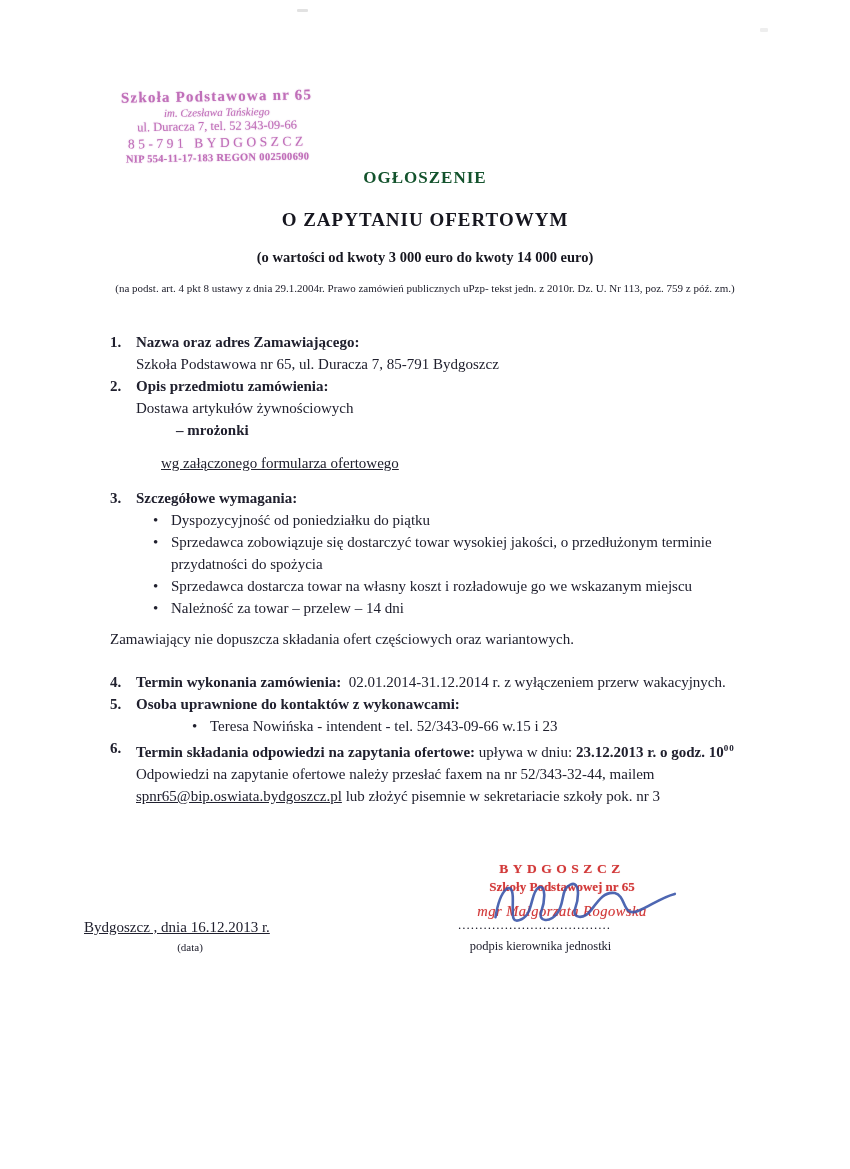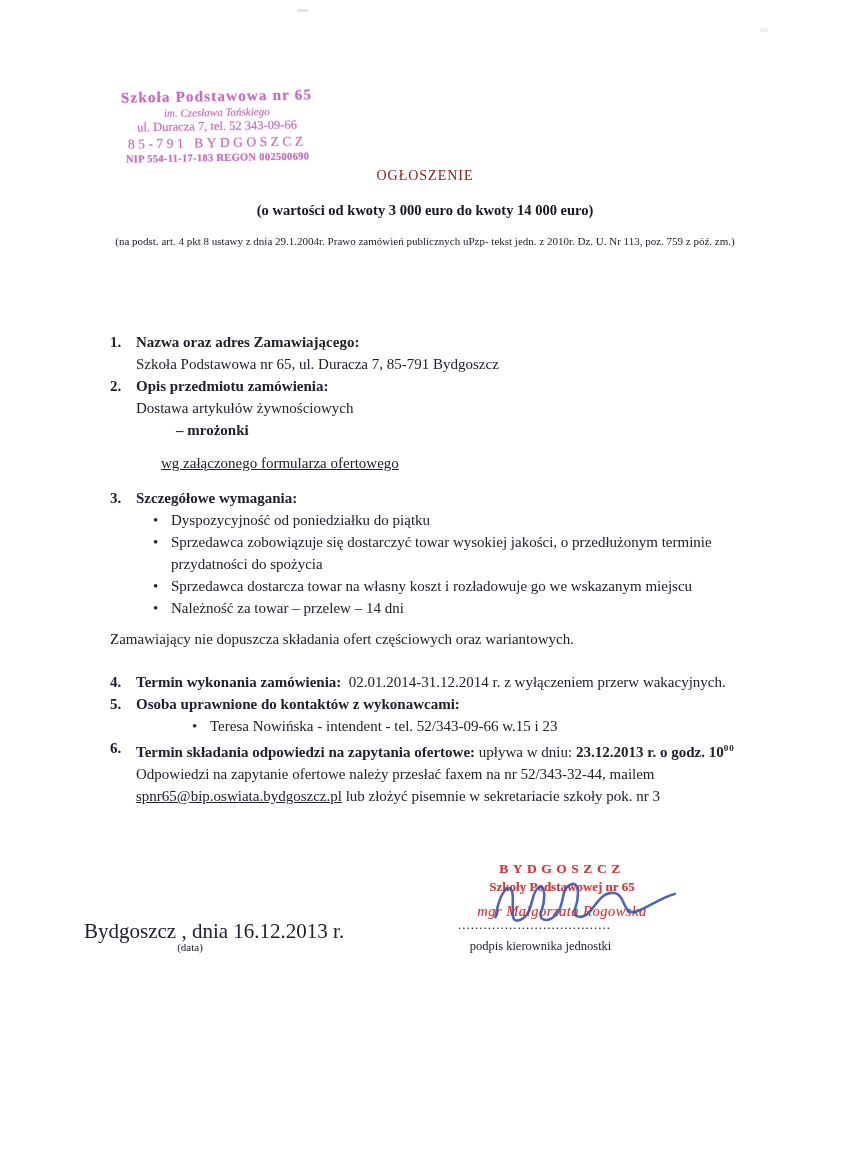--- a/index.html
+++ b/index.html
@@ -19,21 +19,21 @@
     text-shadow:0 0 1.4px rgba(184,92,176,.55);
   }
   .hs1{font-size:15px;letter-spacing:1.2px;font-weight:bold;}
   .hs2{font-size:11px;font-style:italic;margin-top:1px;}
   .hs3{font-size:12.5px;margin-top:1px;}
   .hs4{font-size:13.5px;letter-spacing:3.5px;margin-top:1px;}
   .hs5{font-size:10.5px;font-weight:bold;letter-spacing:.3px;margin-top:1px;}
 
   
   .titleblock{position:absolute;left:0;top:168px;width:100%;text-align:center;}
-  .t1{font-size:14px;font-weight:normal;letter-spacing:1px;color:#7f1d1d;}
+  .t1{font-size:17px;font-weight:bold;letter-spacing:1px;color:#14532d;}
   .t2{font-size:19px;font-weight:bold;letter-spacing:1px;margin-top:21px;color:#16161f;}
   .t3{font-size:14.5px;font-weight:bold;margin-top:18px;color:#16161f;}
   .t4{font-size:11px;margin-top:16px;color:#23232f;}
 
   
   .content{position:absolute;left:110px;top:331px;width:635px;font-size:15px;line-height:22px;}
   .li{display:flex;}
   .num{flex:0 0 26px;font-weight:bold;}
   .libody{flex:1;min-width:0;}
   .h{font-weight:bold;}
@@ -45,21 +45,21 @@
   .brow{display:flex;}
   .brow::before{content:"\2022";flex:0 0 18px;margin-left:17px;}
   .brow.deep::before{margin-left:56px;}
   .btext{flex:1;}
   .para{margin-top:9px;}
   .item4{margin-top:21px;}
   .suphrs{font-size:9px;vertical-align:super;font-weight:bold;letter-spacing:1px;}
   .email{text-decoration:underline;}
 
   
-  .dateline{position:absolute;left:84px;top:919px;font-size:21px;}
+  .dateline{position:absolute;left:84px;top:919px;font-size:15px;text-decoration:underline;}
   .datecap{position:absolute;left:84px;top:941px;width:212px;text-align:center;font-size:11px;}
   .signstamp{
     position:absolute;left:453px;top:861px;width:218px;text-align:center;
     color:#d23a3a;text-shadow:0 0 .8px rgba(210,58,58,.45);
   }
   .ss1{font-size:13.5px;font-weight:bold;letter-spacing:4.5px;}
   .ss2{font-size:13px;font-weight:bold;margin-top:2px;}
   .ss3{font-size:14.5px;font-style:italic;margin-top:8px;letter-spacing:.5px;}
   .sig{position:absolute;left:487px;top:872px;transform:rotate(-2deg);}
   .dotline{
@@ -79,20 +79,21 @@
   <div class="hstamp">
     <div class="hs1">Szkoła Podstawowa nr 65</div>
     <div class="hs2">im. Czesława Tańskiego</div>
     <div class="hs3">ul. Duracza 7, tel. 52 343-09-66</div>
     <div class="hs4">85-791 BYDGOSZCZ</div>
     <div class="hs5">NIP 554-11-17-183  REGON 002500690</div>
   </div>
 
   <div class="titleblock">
     <div class="t1">OGŁOSZENIE</div>
+    <div class="t2">O ZAPYTANIU OFERTOWYM</div>
     <div class="t3">(o wartości od kwoty 3 000 euro do kwoty 14 000 euro)</div>
     <div class="t4">(na podst. art. 4 pkt 8 ustawy z dnia 29.1.2004r. Prawo zamówień publicznych uPzp- tekst jedn. z 2010r. Dz. U. Nr 113, poz. 759 z póź. zm.)</div>
   </div>
 
   <div class="content">
 
     <div class="li">
       <span class="num">1.</span>
       <div class="libody">
         <div class="h">Nazwa oraz adres Zamawiającego:</div>

